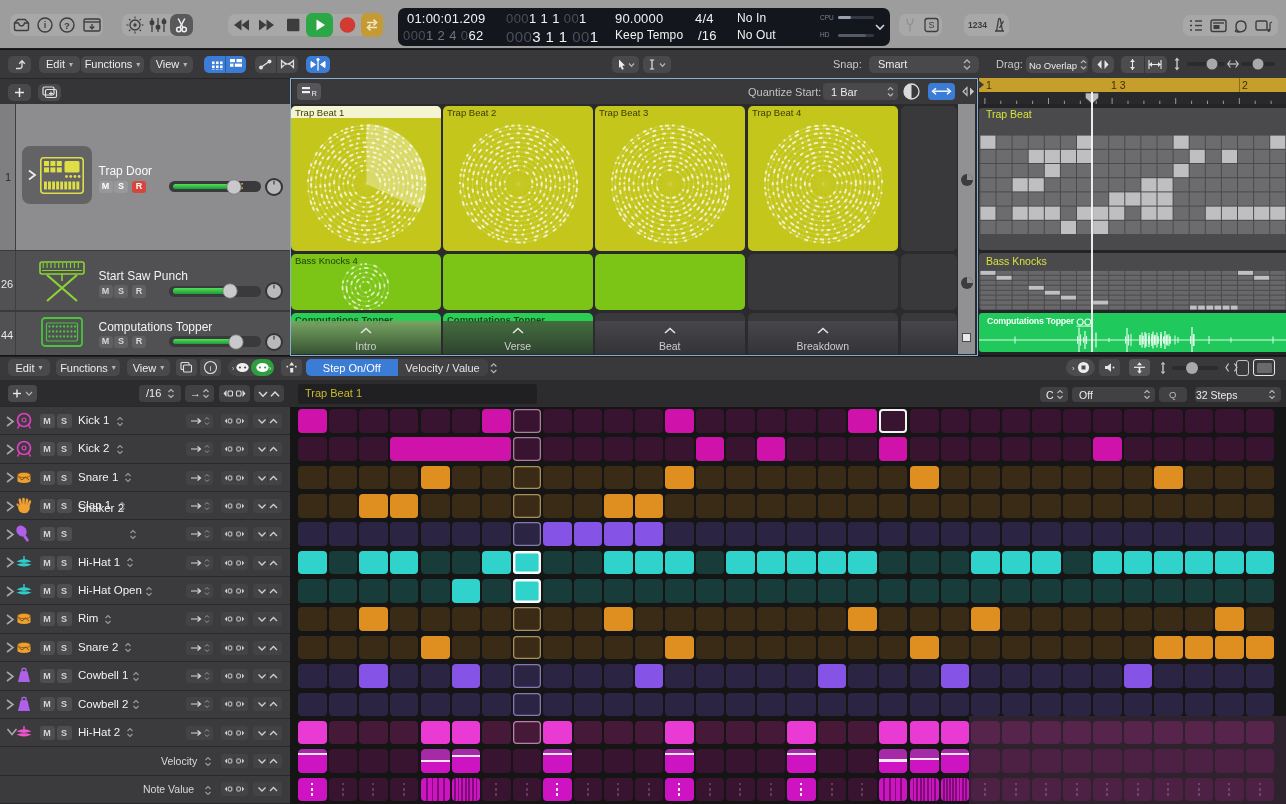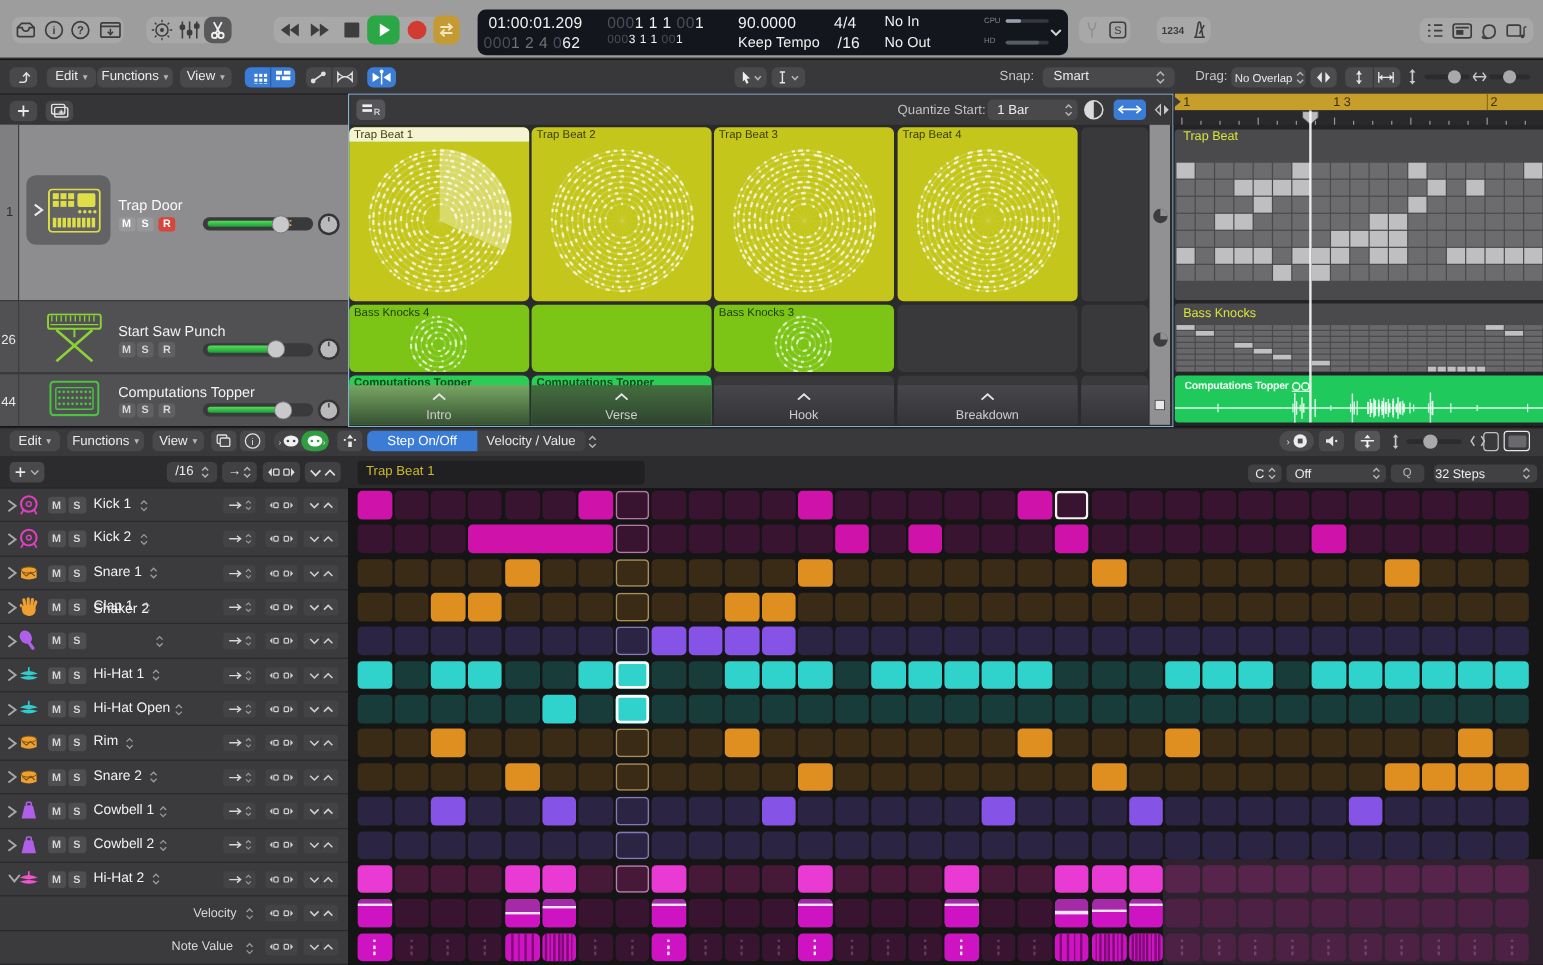--- a/index.html
+++ b/index.html
@@ -82,21 +82,21 @@
         <path d="M9.5 11.7 L6.5 14.5 L9.5 17.3"></path>
 </g>
     </svg>
     <div class="ab" style="left:398px;top:7.5px;width:492px;height:38px;background:#14161d;border-radius:7px"></div>
     <div class="ab" style="left:407px;top:10.5px;font-size:13px;letter-spacing:0.2px;white-space:nowrap"><span style="color:#f2f2f3">01:00:01.209</span></div>
     <div class="ab" style="left:506px;top:10.5px;font-size:13px;letter-spacing:0.4px;white-space:nowrap"><span style="color:#4a4e59">000</span><span style="color:#f2f2f3">1 1 1 </span><span style="color:#4a4e59">00</span><span style="color:#f2f2f3">1</span></div>
     <div class="ab" style="left:615px;top:10.5px;font-size:13px;letter-spacing:0.2px;white-space:nowrap"><span style="color:#f2f2f3">90.0000</span></div>
     <div class="ab" style="left:695px;top:10.5px;font-size:13px;letter-spacing:0.2px;white-space:nowrap"><span style="color:#f2f2f3">4/4</span></div>
     <div class="ab" style="left:737px;top:10.5px;font-size:12px;letter-spacing:0.1px;white-space:nowrap"><span style="color:#f2f2f3">No In</span></div>
     <div class="ab" style="left:403px;top:28.0px;font-size:13px;letter-spacing:0.4px;white-space:nowrap"><span style="color:#4a4e59">000</span><span style="color:#737373">1 2 4 </span><span style="color:#4a4e59">0</span><span style="color:#f2f2f3">62</span></div>
-    <div class="ab" style="left:506px;top:28.0px;font-size:10px;letter-spacing:0.4px;white-space:nowrap"><span style="color:#4a4e59">000</span><span style="color:#f2f2f3">3 1 1 </span><span style="color:#4a4e59">00</span><span style="color:#f2f2f3">1</span></div>
+    <div class="ab" style="left:506px;top:28.0px;font-size:15px;letter-spacing:0.4px;white-space:nowrap"><span style="color:#4a4e59">000</span><span style="color:#f2f2f3">3 1 1 </span><span style="color:#4a4e59">00</span><span style="color:#f2f2f3">1</span></div>
     <div class="ab" style="left:615px;top:28.0px;font-size:12px;letter-spacing:0.1px;white-space:nowrap"><span style="color:#f2f2f3">Keep Tempo</span></div>
     <div class="ab" style="left:698px;top:28.0px;font-size:13px;letter-spacing:0.2px;white-space:nowrap"><span style="color:#f2f2f3">/16</span></div>
     <div class="ab" style="left:737px;top:28.0px;font-size:12px;letter-spacing:0.1px;white-space:nowrap"><span style="color:#f2f2f3">No Out</span></div>
     <div class="ab" style="left:820px;top:13.5px;font-size:6.5px;color:#7e828e;font-weight:400;white-space:nowrap;">CPU</div>
     <div class="ab" style="left:838px;top:16.0px;width:36px;height:3px;background:#343843;border-radius:2px"></div>
     <div class="ab" style="left:838px;top:16.0px;width:13px;height:3px;background:#9aa0ad;border-radius:2px"></div>
     <div class="ab" style="left:820px;top:31.0px;font-size:6.5px;color:#7e828e;font-weight:400;white-space:nowrap;">HD</div>
     <div class="ab" style="left:838px;top:33.5px;width:36px;height:3px;background:#343843;border-radius:2px"></div>
     <div class="ab" style="left:838px;top:33.5px;width:28px;height:3px;background:#565b66;border-radius:2px"></div>
     <svg class="ab" style="left:874px;top:21.5px" width="12" height="10">
@@ -628,35 +628,20 @@
         <circle cx="74.5" cy="33" r="14.5" fill="none" stroke="rgba(255,255,250,0.22)" stroke-width="1"></circle>
         <circle cx="74.5" cy="33" r="14.5" fill="none" stroke="rgba(255,255,250,0.7)" stroke-width="1.8" stroke-dasharray="2.6 3.4 4.0 8.9 1.6 7.1 4.1 6.6 2.2 7.6 3.7 3.4 3.4 3.5 1.6 4.4 2.5 4.8 3.4 7.9 4.4 8.8" transform="rotate(358 74.5 33)"></circle>
         <circle cx="74.5" cy="33" r="19" fill="none" stroke="rgba(255,255,250,0.22)" stroke-width="1"></circle>
         <circle cx="74.5" cy="33" r="19" fill="none" stroke="rgba(255,255,250,0.7)" stroke-width="1.8" stroke-dasharray="3.9 4.1 2.0 6.4 3.1 6.7 1.8 3.3 4.3 6.2 3.6 2.7 2.7 8.4 3.4 8.9 2.1 5.2 3.9 5.1 3.9 5.9 1.9 2.7 4.4 2.8 2.1 4.3 3.6 8.0" transform="rotate(171 74.5 33)"></circle>
         <circle cx="74.5" cy="33" r="23" fill="none" stroke="rgba(255,255,250,0.22)" stroke-width="1"></circle>
         <circle cx="74.5" cy="33" r="23" fill="none" stroke="rgba(255,255,250,0.7)" stroke-width="1.8" stroke-dasharray="3.0 7.5 2.3 4.6 3.3 6.5 1.6 2.8 1.9 7.1 3.6 8.8 3.8 3.8 3.8 8.9 2.5 2.1 2.6 4.0 2.0 2.3 1.9 8.1 1.6 6.3 2.1 3.4 4.0 4.1 2.1 5.2 3.6 5.7 4.1 4.8" transform="rotate(189 74.5 33)"></circle>
       </svg>
     </div>
     <div class="ab" style="left:443px;top:254px;width:149.5px;height:56px;background:#7cc517;border-radius:5px;overflow:hidden"></div>
     <div class="ab" style="left:595px;top:254px;width:149.5px;height:56px;background:#7cc517;border-radius:5px;overflow:hidden"></div>
-    <div class="ab" style="left:595px;top:254px;width:149.5px;height:56px;border-radius:5px;overflow:hidden">
-      <div class="ab" style="left:4px;top:0.5px;font-size:9.5px;color:#1c3a04">Bass Knocks 3</div>
-      <svg class="ab" style="left:0;top:0" width="149.5" height="56" viewBox="0 0 149.5 56">
-        <circle cx="74.5" cy="33" r="5.5" fill="none" stroke="rgba(255,255,250,0.22)" stroke-width="1"></circle>
-        <circle cx="74.5" cy="33" r="5.5" fill="none" stroke="rgba(255,255,250,0.7)" stroke-width="1.8" stroke-dasharray="3.2 6.4 4.0 3.9 3.5 8.2 4.2 3.3" transform="rotate(235 74.5 33)"></circle>
-        <circle cx="74.5" cy="33" r="10" fill="none" stroke="rgba(255,255,250,0.22)" stroke-width="1"></circle>
-        <circle cx="74.5" cy="33" r="10" fill="none" stroke="rgba(255,255,250,0.7)" stroke-width="1.8" stroke-dasharray="3.4 5.5 4.4 5.7 2.8 8.6 3.4 4.1 2.4 5.5 1.7 6.3 3.7 5.0 4.0 8.5" transform="rotate(200 74.5 33)"></circle>
-        <circle cx="74.5" cy="33" r="14.5" fill="none" stroke="rgba(255,255,250,0.22)" stroke-width="1"></circle>
-        <circle cx="74.5" cy="33" r="14.5" fill="none" stroke="rgba(255,255,250,0.7)" stroke-width="1.8" stroke-dasharray="3.5 2.8 1.7 8.9 2.4 3.5 4.2 7.2 1.9 4.3 2.2 3.9 1.5 5.7 2.4 4.8 2.1 2.8 1.6 8.1 3.7 5.9 1.9 3.0 1.9 4.2" transform="rotate(21 74.5 33)"></circle>
-        <circle cx="74.5" cy="33" r="19" fill="none" stroke="rgba(255,255,250,0.22)" stroke-width="1"></circle>
-        <circle cx="74.5" cy="33" r="19" fill="none" stroke="rgba(255,255,250,0.7)" stroke-width="1.8" stroke-dasharray="2.3 3.4 2.1 6.6 2.9 5.3 2.6 5.8 3.9 4.2 1.7 5.4 2.6 7.5 1.8 8.1 1.5 5.8 2.8 4.2 4.2 6.9 2.0 5.5 3.3 2.2 1.8 6.2 3.7 5.2" transform="rotate(152 74.5 33)"></circle>
-        <circle cx="74.5" cy="33" r="23" fill="none" stroke="rgba(255,255,250,0.22)" stroke-width="1"></circle>
-        <circle cx="74.5" cy="33" r="23" fill="none" stroke="rgba(255,255,250,0.7)" stroke-width="1.8" stroke-dasharray="3.0 3.8 4.1 8.7 2.9 2.1 2.7 7.6 2.5 2.7 2.1 7.0 3.4 4.0 3.4 7.3 4.4 7.8 2.8 7.7 4.3 8.1 3.8 6.1 3.0 8.0 3.4 7.0 2.2 2.6 2.3 6.1" transform="rotate(206 74.5 33)"></circle>
-      </svg>
-    </div>
     <div class="ab" style="left:748px;top:254px;width:149.5px;height:56px;background:#39393b;border-radius:5px"></div>
     <div class="ab" style="left:901px;top:254px;width:55.5px;height:56px;background:#39393b;border-radius:5px"></div>
     <div class="ab" style="left:291px;top:313px;width:149.5px;height:41px;background:#2bcd55;border-radius:5px 5px 0 0"></div>
     <div class="ab" style="left:295px;top:313.5px;font-size:9.5px;color:#0e4a20;font-weight:700;white-space:nowrap;">Computations Topper</div>
     <div class="ab" style="left:443px;top:313px;width:149.5px;height:41px;background:#2bcd55;border-radius:5px 5px 0 0"></div>
     <div class="ab" style="left:447px;top:313.5px;font-size:9.5px;color:#0e4a20;font-weight:700;white-space:nowrap;">Computations Topper</div>
     <div class="ab" style="left:595px;top:313px;width:149.5px;height:41px;background:#39393b;border-radius:5px 5px 0 0"></div>
     <div class="ab" style="left:748px;top:313px;width:149.5px;height:41px;background:#39393b;border-radius:5px 5px 0 0"></div>
     <div class="ab" style="left:901px;top:313px;width:55.5px;height:41px;background:#39393b;border-radius:5px 5px 0 0"></div>
     <div class="ab" style="left:291px;top:320.5px;width:149.5px;height:33.5px;background:linear-gradient(180deg,rgba(130,160,100,0.88),rgba(55,75,48,0.94))"></div>
@@ -666,21 +651,21 @@
     <div class="ab" style="left:291px;top:340px;width:149.5px;text-align:center;font-size:10.5px;color:#cdcdcd">Intro</div>
     <div class="ab" style="left:443px;top:320.5px;width:149.5px;height:33.5px;background:linear-gradient(180deg,rgba(70,100,60,0.90),rgba(47,59,45,0.95))"></div>
     <svg class="ab" style="left:511.75px;top:327px" width="12" height="7">
       <path d="M1 6 L6 1.5 L11 6" stroke="#e4e4e4" stroke-width="1.6" fill="none"></path>
     </svg>
     <div class="ab" style="left:443px;top:340px;width:149.5px;text-align:center;font-size:10.5px;color:#cdcdcd">Verse</div>
     <div class="ab" style="left:595px;top:320.5px;width:149.5px;height:33.5px;background:linear-gradient(180deg,rgba(72,72,76,0.92),rgba(52,52,56,0.96))"></div>
     <svg class="ab" style="left:663.75px;top:327px" width="12" height="7">
       <path d="M1 6 L6 1.5 L11 6" stroke="#e4e4e4" stroke-width="1.6" fill="none"></path>
     </svg>
-    <div class="ab" style="left:595px;top:340px;width:149.5px;text-align:center;font-size:10.5px;color:#cdcdcd">Hook</div>
+    <div class="ab" style="left:595px;top:340px;width:149.5px;text-align:center;font-size:10.5px;color:#cdcdcd">Beat</div>
     <div class="ab" style="left:748px;top:320.5px;width:149.5px;height:33.5px;background:linear-gradient(180deg,rgba(72,72,76,0.92),rgba(52,52,56,0.96))"></div>
     <svg class="ab" style="left:816.75px;top:327px" width="12" height="7">
       <path d="M1 6 L6 1.5 L11 6" stroke="#e4e4e4" stroke-width="1.6" fill="none"></path>
     </svg>
     <div class="ab" style="left:748px;top:340px;width:149.5px;text-align:center;font-size:10.5px;color:#cdcdcd">Breakdown</div>
     <div class="ab" style="left:901px;top:320.5px;width:55.5px;height:33.5px;background:linear-gradient(180deg,rgba(72,72,76,0.92),rgba(52,52,56,0.96))"></div>
     <div class="ab" style="left:978px;top:77.5px;width:308px;height:277.5px;background:#242427"></div>
     <div class="ab" style="left:979px;top:78px;width:307px;height:13.5px;background:#c69e2b"></div>
     <svg class="ab" style="left:977px;top:78px" width="8" height="13.5">
       <path d="M1 2 L7 6.75 L1 11.5 Z" fill="#3a3a3c"></path>

